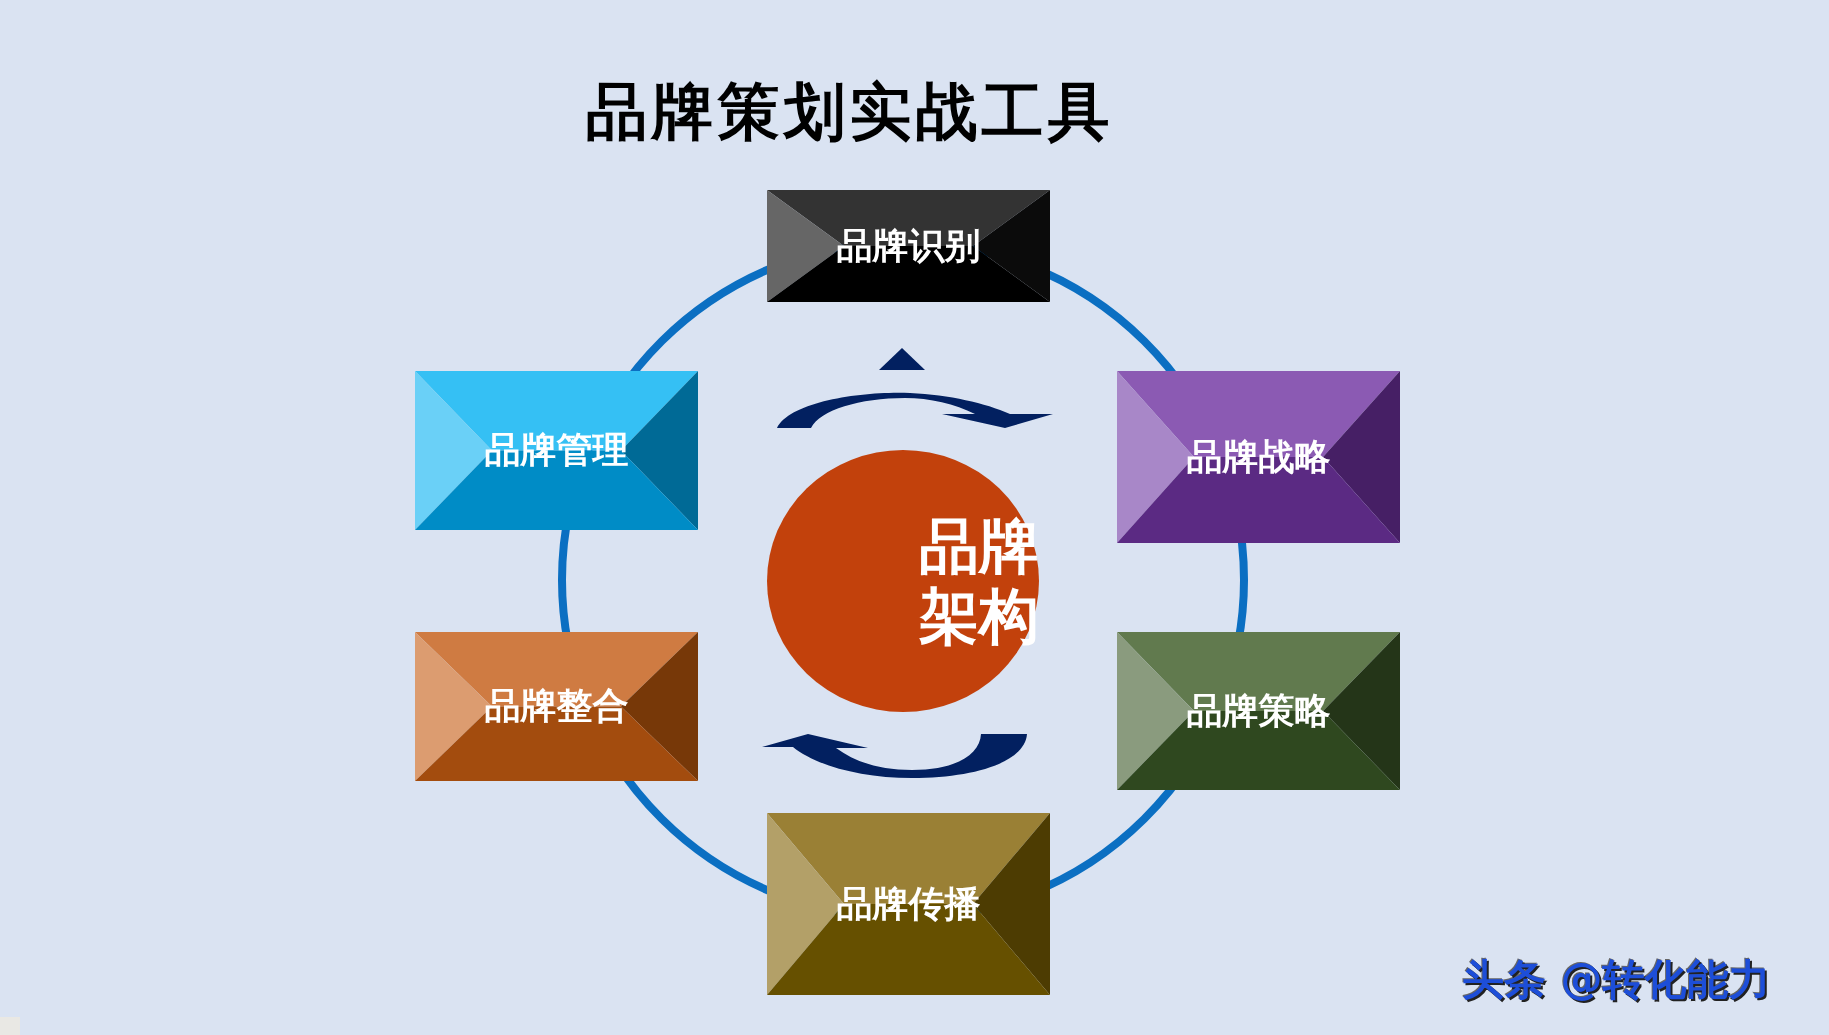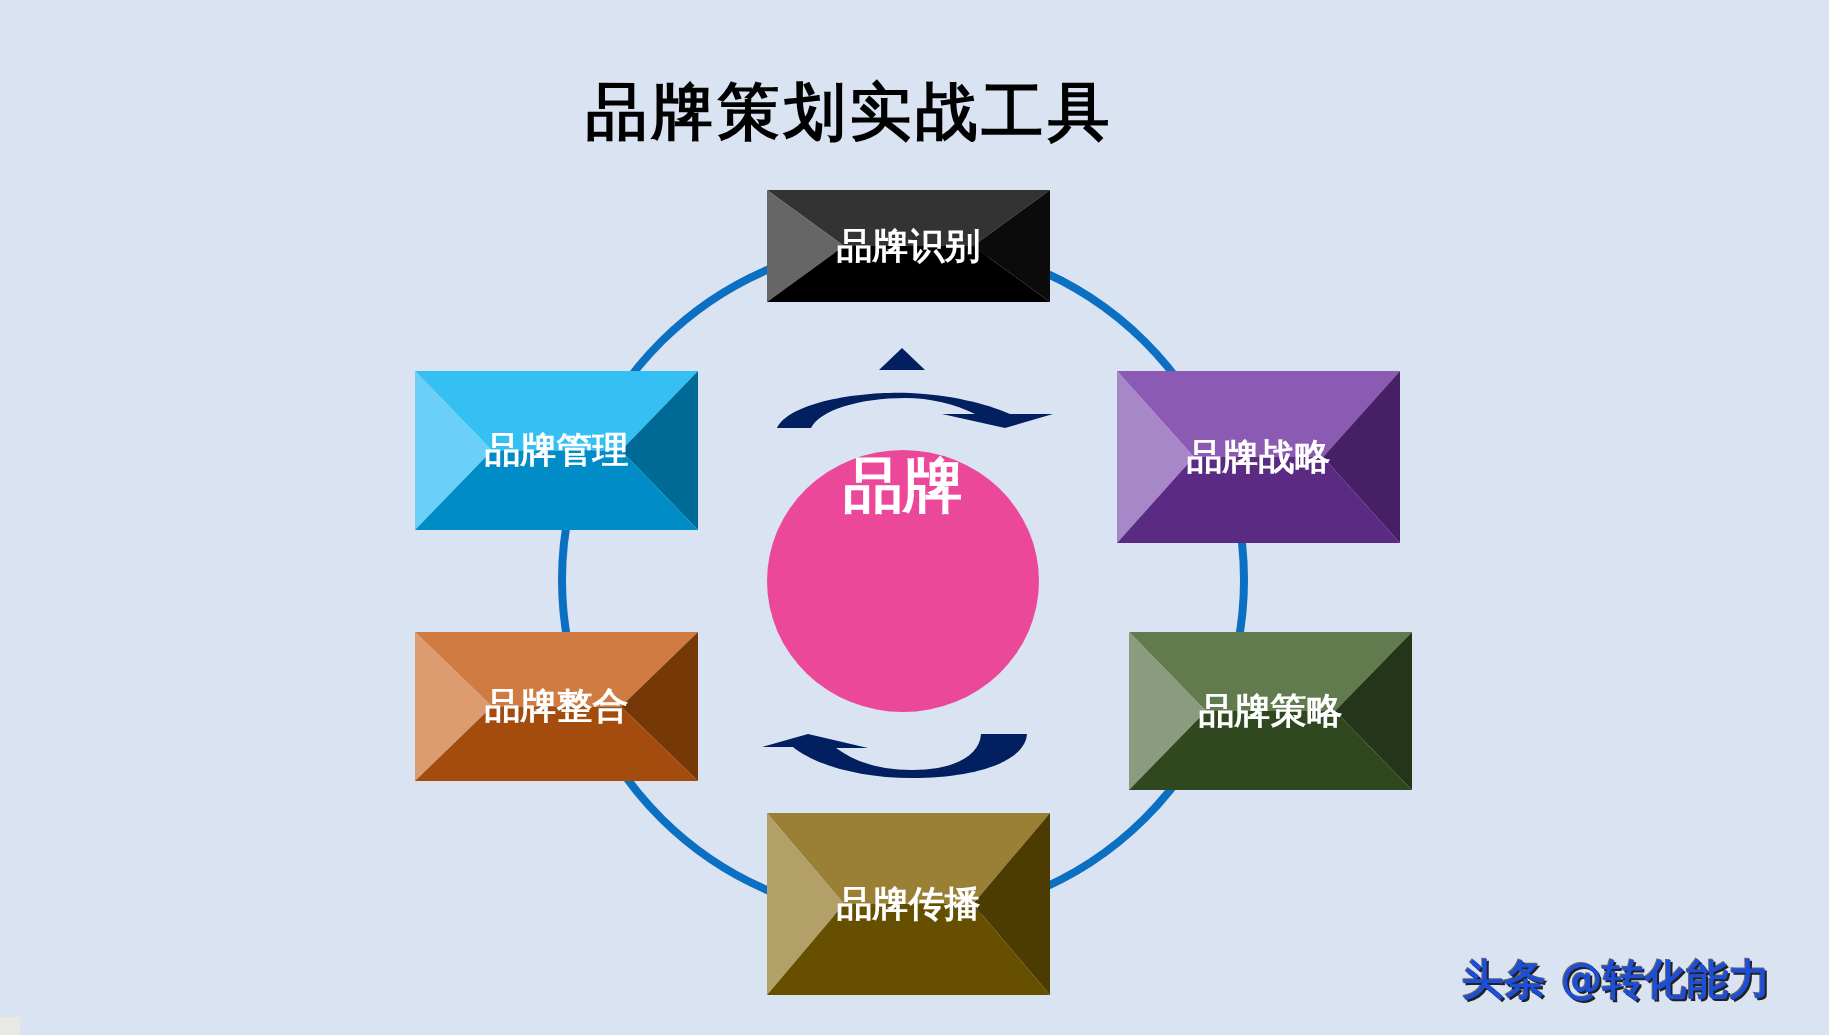--- a/index.html
+++ b/index.html
@@ -59,23 +59,24 @@
     font-family: "DejaVu Sans", sans-serif;
     letter-spacing: 0px;
   }
   .center-circle {
     position: absolute;
     left: 767px;
     top: 450px;
     width: 272px;
     height: 262px;
     border-radius: 50%;
-    background: #ec4899;
+    background: #c2410c;
     display: flex;
-    align-items: flex-start;
+    flex-direction: column;
+    align-items: flex-end;
     justify-content: center;
   }
   .center-circle span {
     color: #ffffff;
     font-weight: bold;
     font-size: 60px;
     line-height: 70px;
     font-family: "DejaVu Sans", sans-serif;
   }
   .watermark {
@@ -127,21 +128,21 @@
 <div class="box" style="left:1117px; top:371px; height:172px;">
   <svg viewBox="0 0 283 154" preserveAspectRatio="none">
     <polygon points="0,0 283,0 206,77 77,77" fill="#8b5ab3"></polygon>
     <polygon points="0,0 77,77 0,154" fill="#a887c8"></polygon>
     <polygon points="283,0 283,154 206,77" fill="#461f65"></polygon>
     <polygon points="0,154 77,77 206,77 283,154" fill="#5b2a83"></polygon>
   </svg>
   <div class="label">品牌战略</div>
 </div>
 
-<div class="box" style="left:1117px; top:632px; height:158px;margin-left:12px;">
+<div class="box" style="left:1117px; top:632px; height:158px;">
   <svg viewBox="0 0 283 154" preserveAspectRatio="none">
     <polygon points="0,0 283,0 206,77 77,77" fill="#617a4e"></polygon>
     <polygon points="0,0 77,77 0,154" fill="#8a9b7e"></polygon>
     <polygon points="283,0 283,154 206,77" fill="#243518"></polygon>
     <polygon points="0,154 77,77 206,77 283,154" fill="#2f481f"></polygon>
   </svg>
   <div class="label">品牌策略</div>
 </div>
 
 <div class="box" style="left:767px; top:813px; height:182px;">
@@ -169,15 +170,16 @@
     <polygon points="0,0 283,0 206,77 77,77" fill="#35c0f4"></polygon>
     <polygon points="0,0 77,77 0,154" fill="#6ad0f7"></polygon>
     <polygon points="283,0 283,154 206,77" fill="#006a96"></polygon>
     <polygon points="0,154 77,77 206,77 283,154" fill="#008cc6"></polygon>
   </svg>
   <div class="label">品牌管理</div>
 </div>
 
 <div class="center-circle">
   <span>品牌</span>
+  <span>架构</span>
 </div>
 
 <div class="watermark">头条 @转化能力</div>
 
 </body></html>

